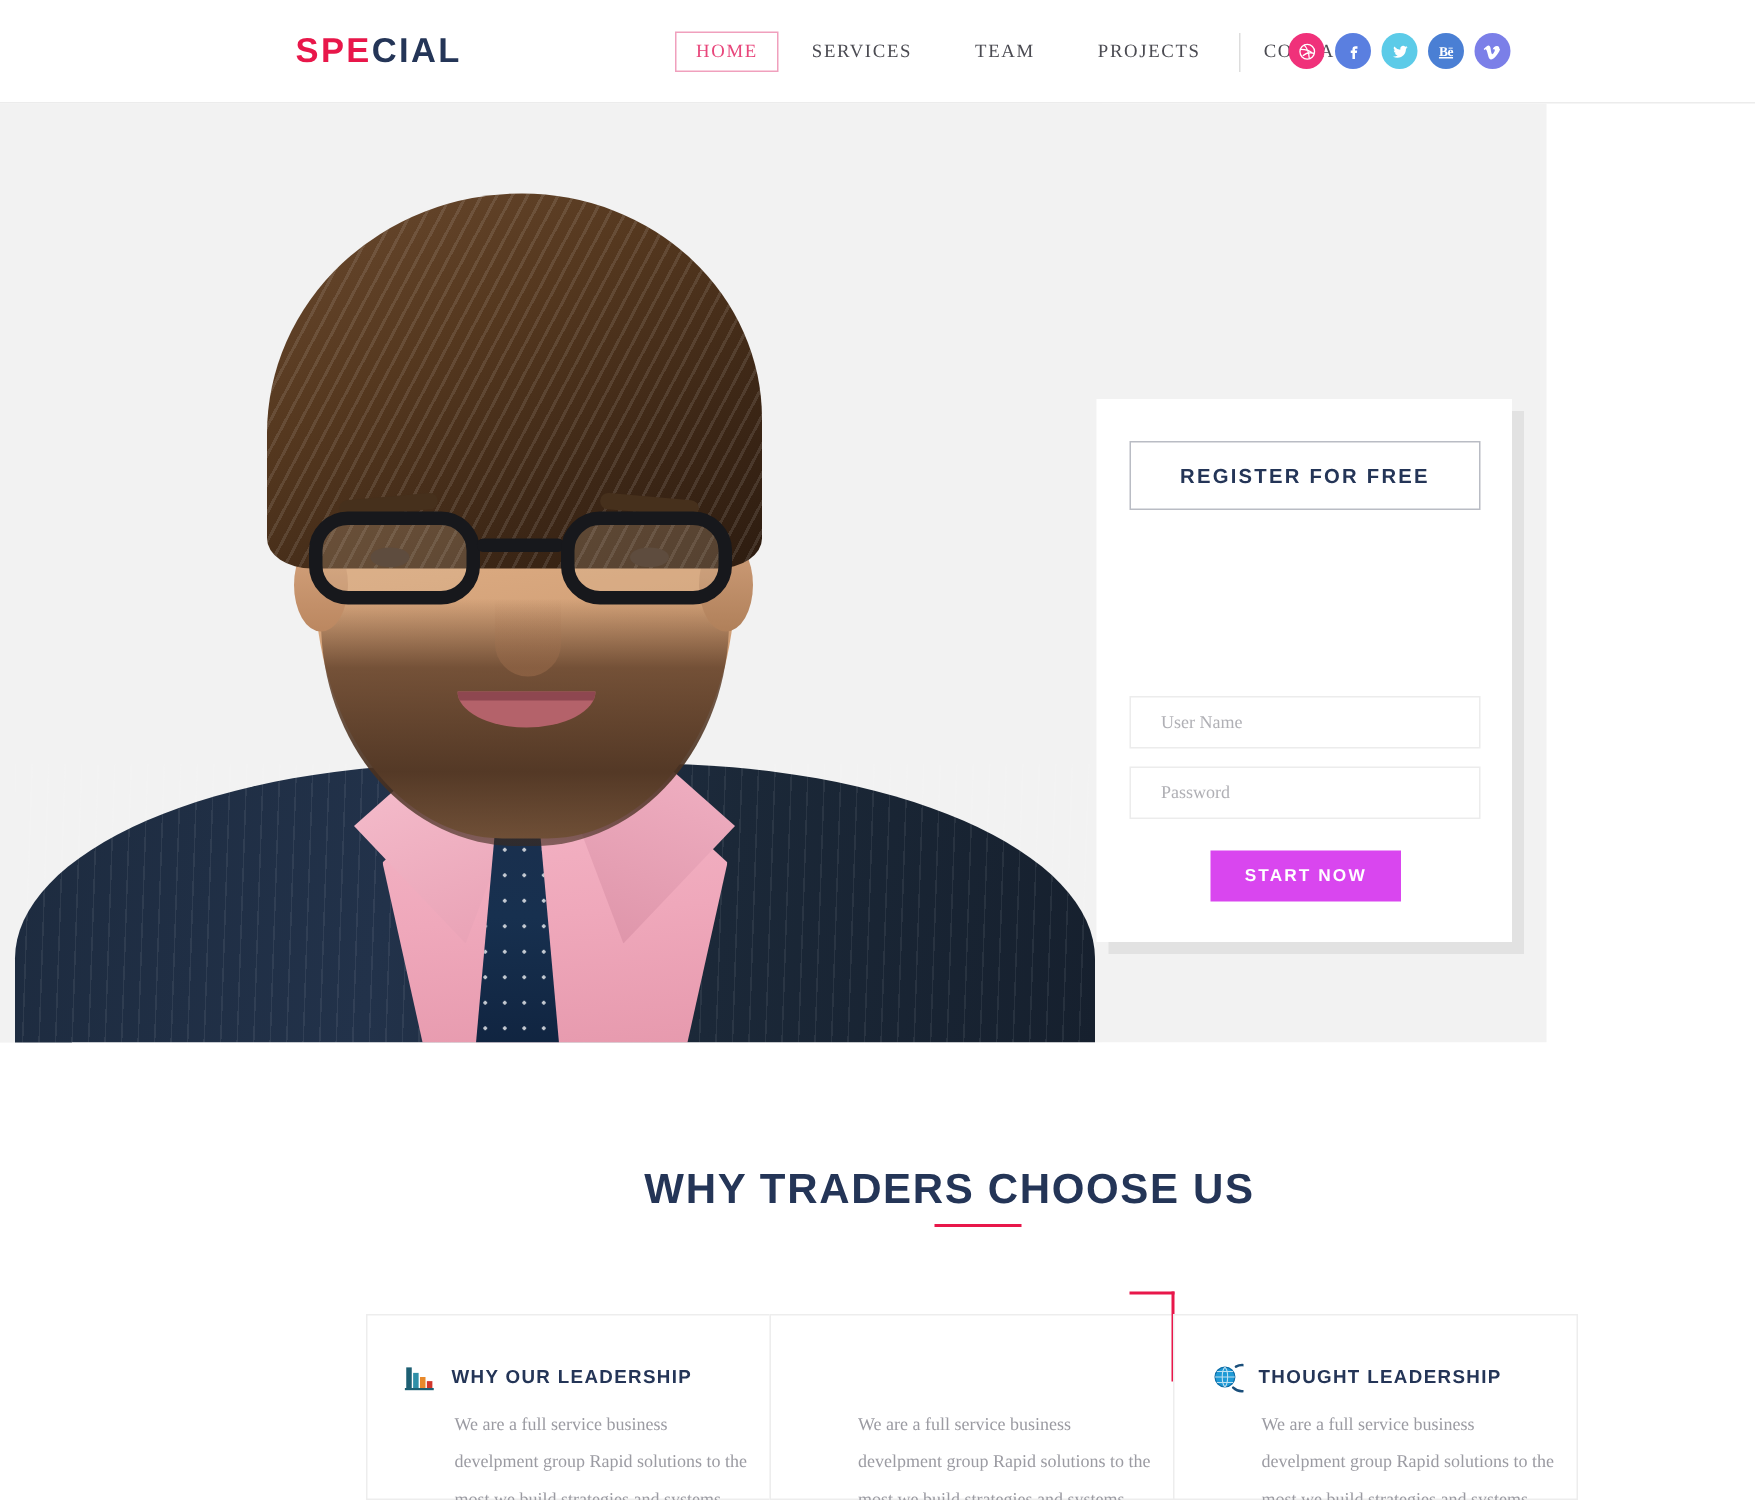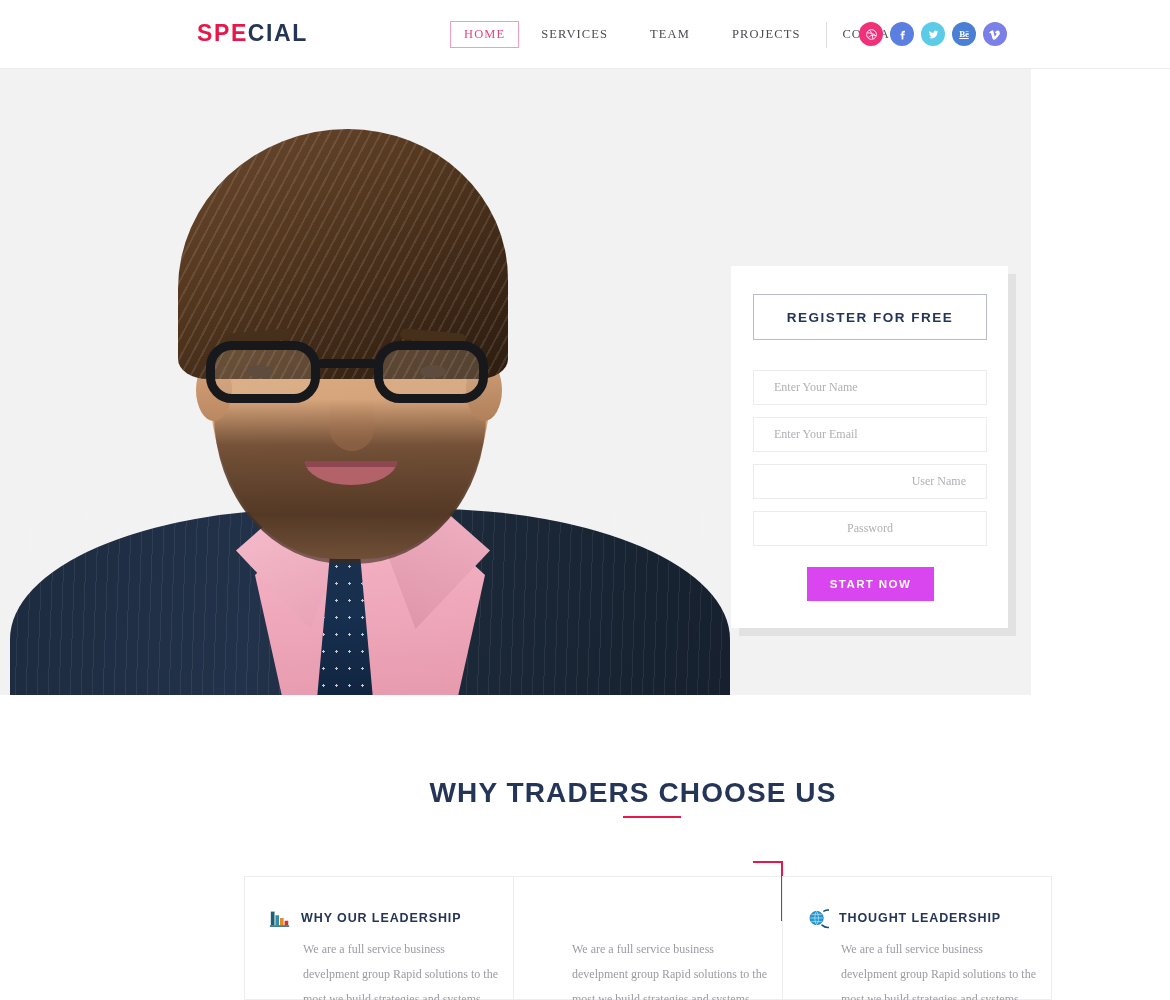--- a/index.html
+++ b/index.html
@@ -231,21 +231,21 @@
     position:absolute; left:22px;
     width:234px; height:35px;
     border:1px solid #ececec;
     background:#ffffff;
     font-family:"Liberation Serif", serif;
     font-size:12px; color:#a9a9ad;
     padding:0 20px;
     outline:none;
   }
   .reg-field::placeholder { color:#b0b0b5; font-family:"Liberation Serif", serif; font-size:12px; }
-  .f1 { top:104px; } .f2 { top:151px; } .f3 { top:198px;text-align:right; } .f4 { top:245px;text-align:center; }
+  .f1 { top:104px; } .f2 { top:151px; } .f3 { top:198px; } .f4 { top:245px; }
   .reg-btn {
     position:absolute; left:76px; top:301px;
     width:127px; height:34px;
     background:#d946ef; border:none;
     color:#ffffff; font-size:11.5px; font-weight:700; letter-spacing:1.4px;
     font-family:"Liberation Sans", sans-serif;
     cursor:pointer;
   }
 
   
@@ -385,22 +385,20 @@
     </div>
   </div>
 
   <div class="reg-shadow"></div>
 
   <div class="reg-card">
     <div class="reg-title-box">
       <span class="reg-title">REGISTER FOR FREE</span>
     </div>
 
-    <input class="reg-field f1" type="text" placeholder="Enter Your Name" style="">
-    <input class="reg-field f2" type="email" placeholder="Enter Your Email" style="">
     <input class="reg-field f3" type="text" placeholder="User Name" style="">
     <input class="reg-field f4" type="password" placeholder="Password" style="">
 
     <button class="reg-btn">START NOW</button>
   </div>
 </div>
 
 <div class="why">
 
   <div class="why-title">WHY TRADERS CHOOSE US</div>

